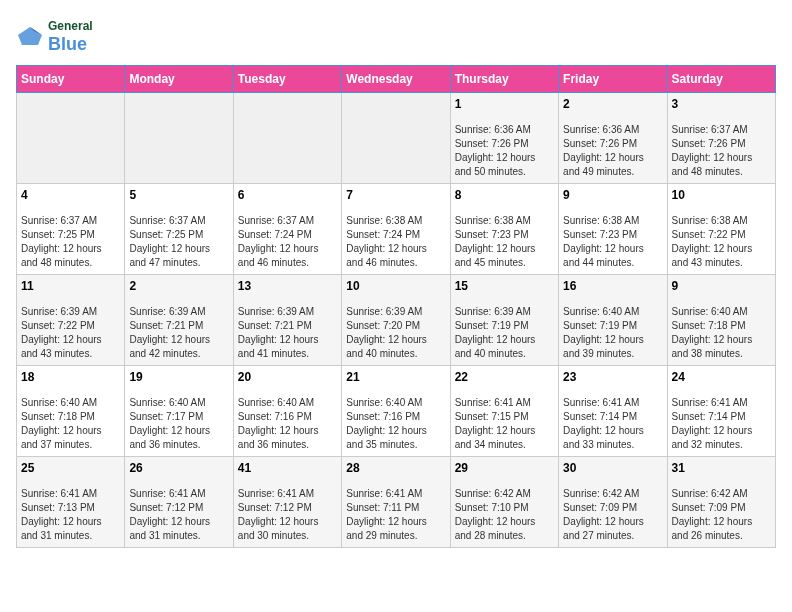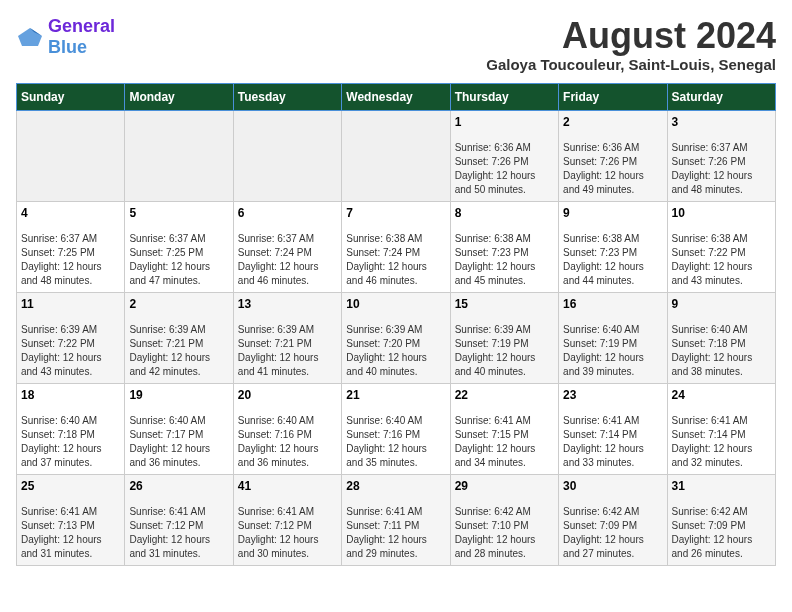--- a/index.html
+++ b/index.html
@@ -38,21 +38,21 @@
       font-size: 15px;
       color: #333;
       font-weight: bold;
     }
     .calendar {
       width: 100%;
       border-collapse: collapse;
       font-size: 11px;
     }
     .calendar th {
-      background: #14532d;
+      background: #ec4899;
       color: #fff;
       padding: 6px 4px;
       text-align: left;
       font-size: 12px;
       font-weight: bold;
       border: 1px solid #4a90d9;
     }
     .calendar td {
       border: 1px solid #ccc;
       vertical-align: top;
@@ -86,27 +86,23 @@
 </head>
 <body>
 
 <div class="header">
   <div class="logo">
     <svg class="logo-icon" viewBox="0 0 28 22" xmlns="http://www.w3.org/2000/svg">
       <polygon points="14,2 26,10 22,20 6,20 2,10" fill="#4a90d9" opacity="0.85"></polygon>
       <polygon points="14,2 26,10 18,6" fill="#2a6db5"></polygon>
     </svg>
     <div>
-      <span style="font-size:18px;font-weight:bold;color:#6d28d9;">General</span><br>
+      <span style="font-size:12px;font-weight:bold;color:#14532d;">General</span><br>
       <span style="font-size:18px;font-weight:bold;color:#4a90d9;">Blue</span>
     </div>
-  </div>
-  <div class="title-section">
-    <div class="month-title">August 2024</div>
-    <div class="subtitle">Galoya Toucouleur, Saint-Louis, Senegal</div>
   </div>
 </div>
 
 <table class="calendar">
   <thead>
     <tr>
     <th>Sunday</th>
         <th>Monday</th>
         <th>Tuesday</th>
         <th>Wednesday</th>

